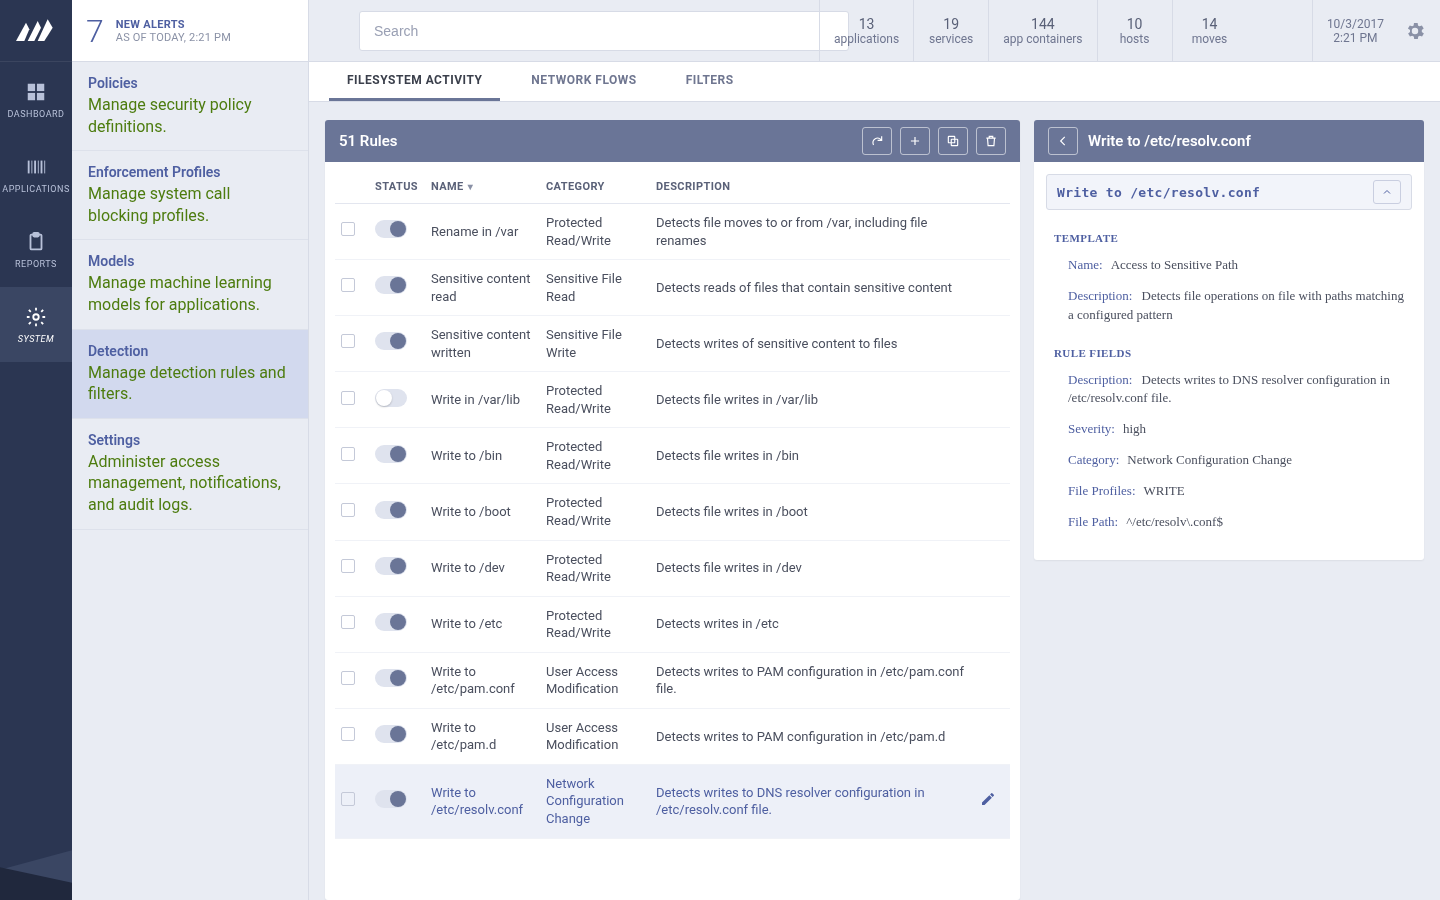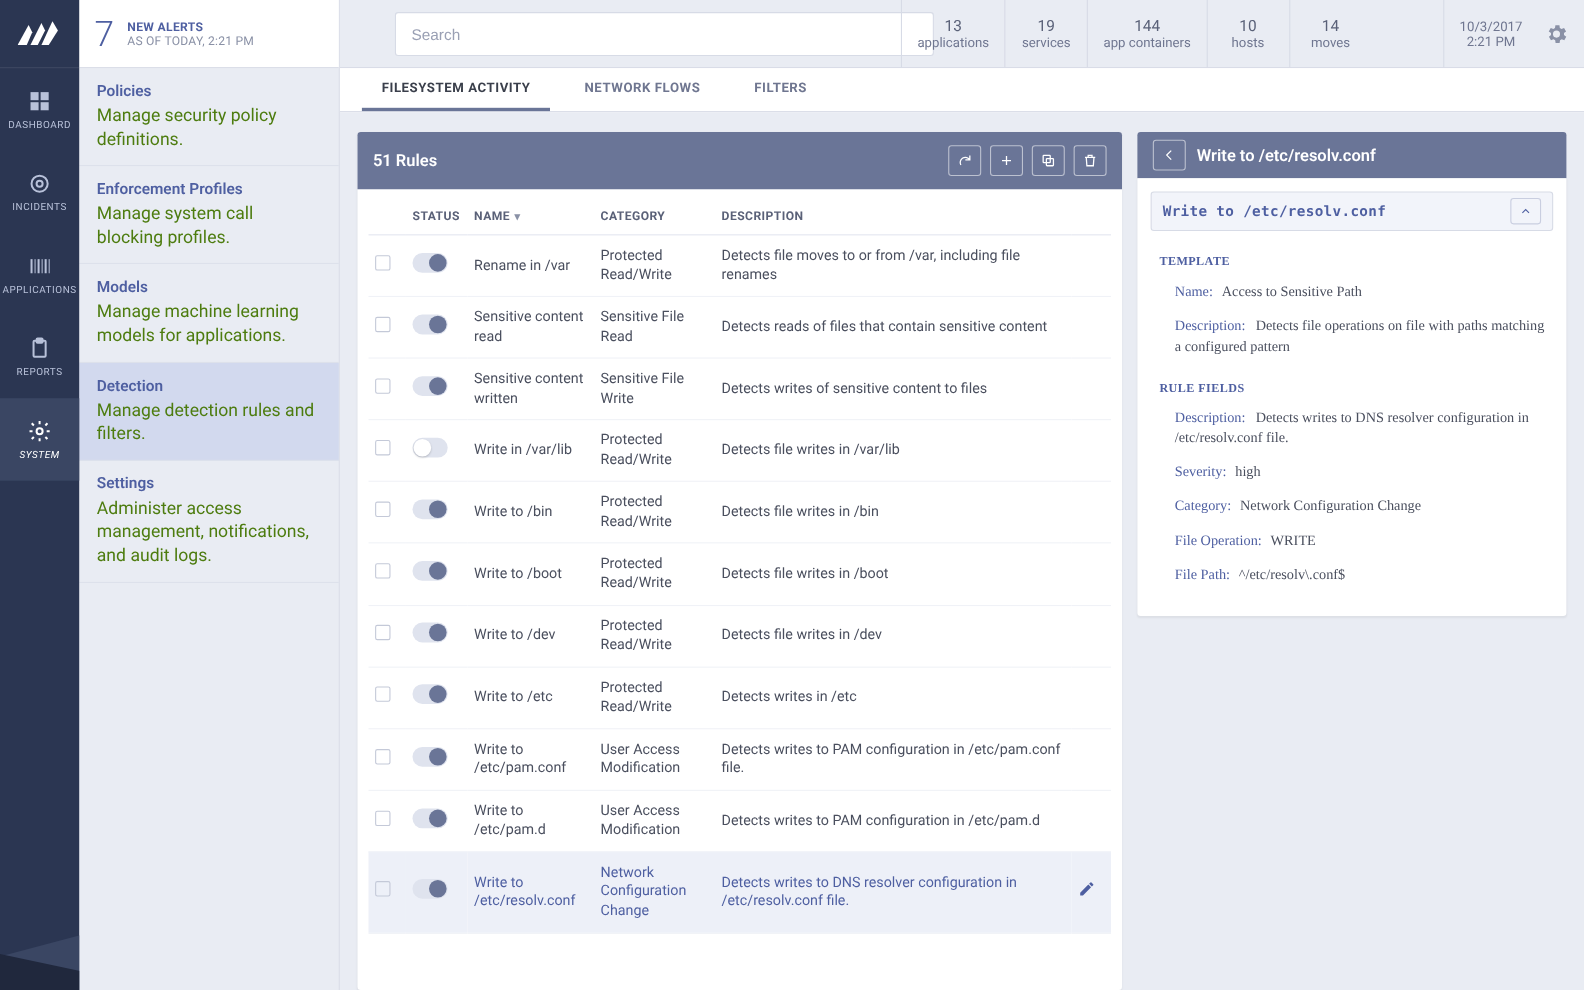--- a/index.html
+++ b/index.html
@@ -240,21 +240,21 @@
     display: flex;
     flex-direction: column;
     background: #ffffff;
     border-radius: 3px;
     min-width: 0;
     box-shadow: 0 1px 2px rgba(0,0,0,0.06);
   }
   .panel-head {
     background: #6a7597;
     color: #ffffff;
-    height: 52px;
+    height: 42px;
     display: flex;
     align-items: center;
     padding: 0 14px;
     border-radius: 3px 3px 0 0;
   }
   .panel-head .title { font-size: 15px; font-weight: 600; }
   .panel-head .actions { margin-left: auto; display: flex; gap: 8px; }
   .iconbtn {
     width: 30px; height: 28px;
     border: 1px solid rgba(255,255,255,0.55);
@@ -419,29 +419,20 @@
   <div class="rail-item">
     <span class="ic">
         <svg viewBox="0 0 24 24" fill="currentColor">
           <rect x="3" y="3" width="8" height="8"></rect>
           <rect x="13" y="3" width="8" height="8"></rect>
           <rect x="3" y="13" width="8" height="8"></rect>
           <rect x="13" y="13" width="8" height="8"></rect>
         </svg>
       </span>
     <span>DASHBOARD</span>
-  </div>
-  <div class="rail-item">
-    <span class="ic">
-        <svg viewBox="0 0 24 24" fill="none" stroke="currentColor" stroke-width="2">
-          <circle cx="12" cy="12" r="8"></circle>
-          <circle cx="12" cy="12" r="3"></circle>
-        </svg>
-      </span>
-    <span>INCIDENTS</span>
   </div>
   <div class="rail-item">
     <span class="ic">
         <svg viewBox="0 0 24 24" fill="currentColor">
           <rect x="3" y="5" width="2" height="14"></rect>
           <rect x="7" y="5" width="1" height="14"></rect>
           <rect x="10" y="5" width="2" height="14"></rect>
           <rect x="14" y="5" width="1" height="14"></rect>
           <rect x="17" y="5" width="2" height="14"></rect>
           <rect x="21" y="5" width="1" height="14"></rect>
@@ -747,21 +738,21 @@
           </div>
           <div class="kv">
             <span class="k">Severity:</span>
             <span class="v">high</span>
           </div>
           <div class="kv">
             <span class="k">Category:</span>
             <span class="v">Network Configuration Change</span>
           </div>
           <div class="kv">
-            <span class="k">File Operation:</span>
+            <span class="k">File Profiles:</span>
             <span class="v">WRITE</span>
           </div>
           <div class="kv">
             <span class="k">File Path:</span>
             <span class="v">^/etc/resolv\.conf$</span>
           </div>
         </div>
       </div>
     </div>
 

